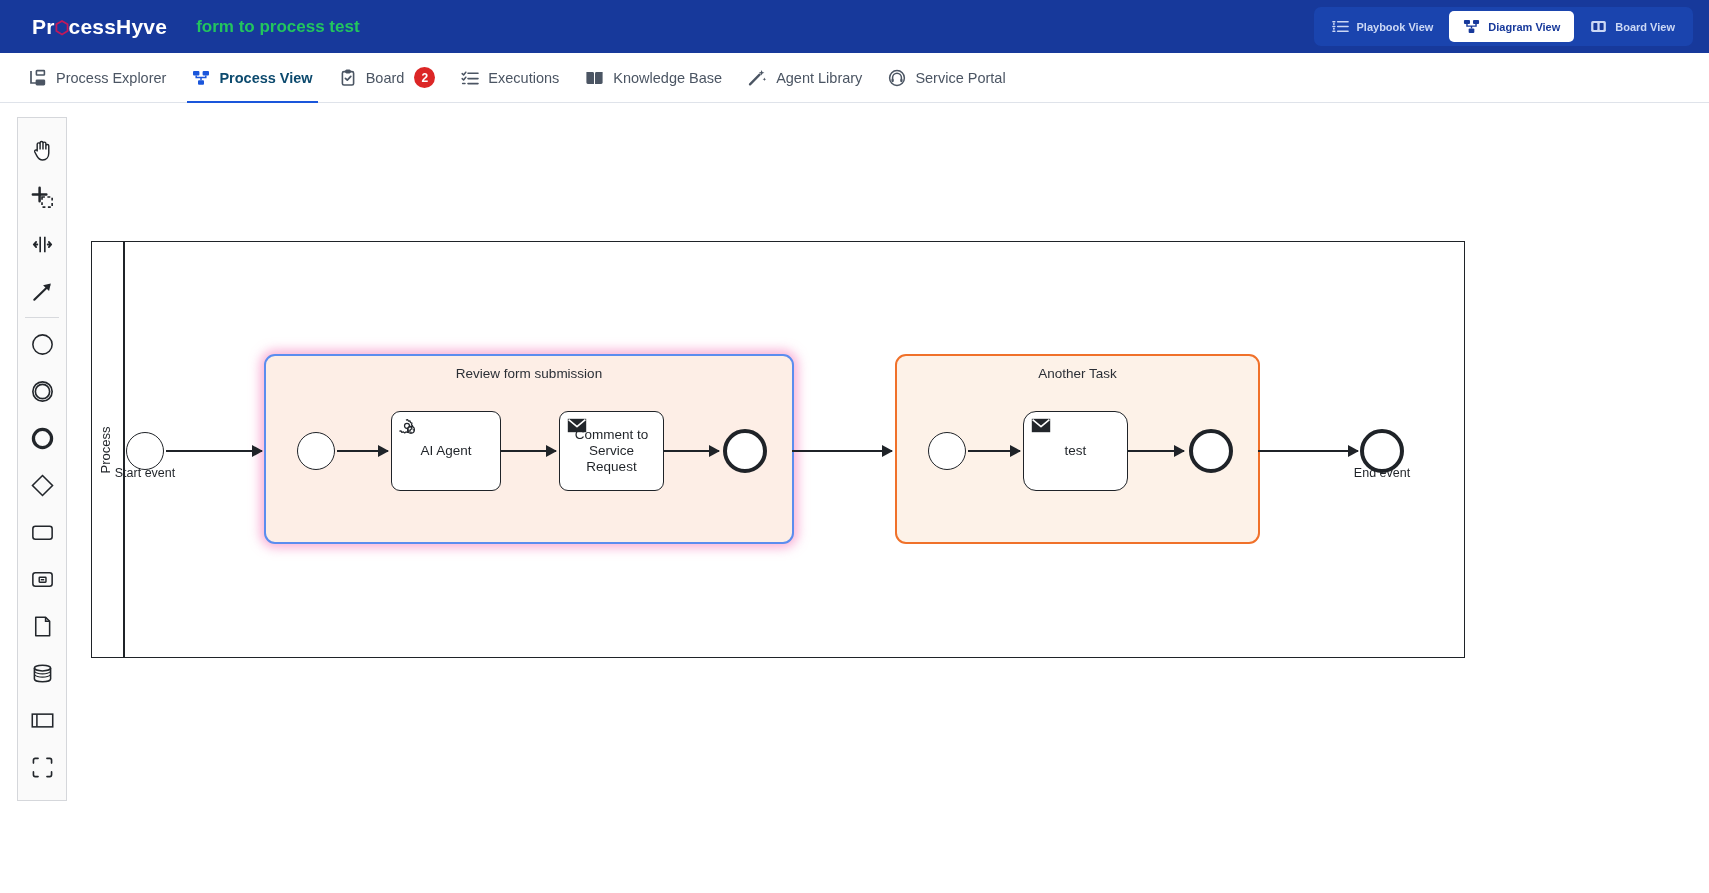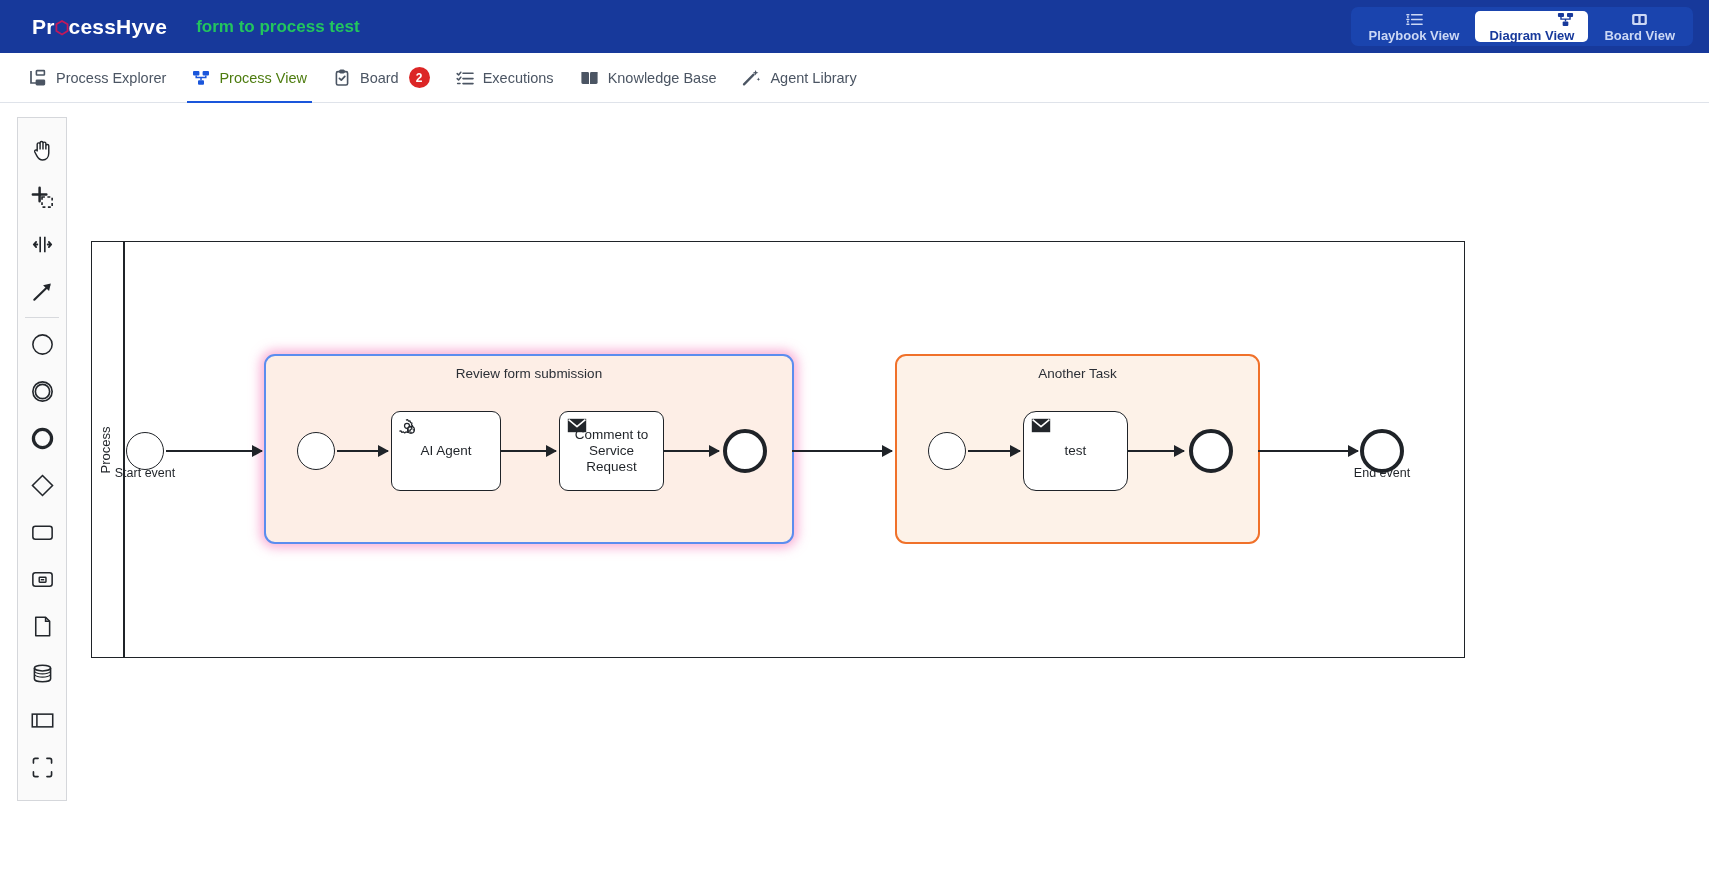--- a/index.html
+++ b/index.html
@@ -47,35 +47,33 @@
     display: flex;
     align-items: center;
     background: #1a44ae;
     border-radius: 7px;
     padding: 4px;
     gap: 2px;
   }
   .view-btn {
     display: flex;
     align-items: center;
-    gap: 0;
+    gap: 8px;
     height: 31px;
     padding: 0 14px;
     border-radius: 5px;
-    font-size: 13px;
+    font-size: 11px;
     font-weight: bold;
     color: #ccd8f5;
     cursor: pointer;
     white-space: nowrap;
-    flex-direction: column;
   }
   .view-btn.active {
     background: #ffffff;
     color: #17399b;
-    align-items: flex-end;
   }
   .view-btn svg { display: block; }
 
   
   .navbar {
     height: 50px;
     background: #ffffff;
     border-bottom: 1px solid #dfe3ea;
     display: flex;
     align-items: stretch;
@@ -84,21 +82,21 @@
   .nav-item {
     display: flex;
     align-items: center;
     gap: 9px;
     padding: 0 13px;
     font-size: 14.5px;
     color: #4b5563;
     cursor: pointer;
     position: relative;
   }
-  .nav-item.active { color: #4d7c0f; font-weight: normal; }
+  .nav-item.active { color: #0c4a6e; font-weight: bold; }
   .nav-item.active::after {
     content: "";
     position: absolute;
     left: 8px; right: 8px; bottom: -1px;
     height: 2.5px;
     background: #1a56db;
   }
   .nav-item svg { display: block; }
   .badge {
     display: inline-flex;
@@ -356,20 +354,31 @@
     <span>
       <svg width="19" height="18" viewBox="0 0 19 18" fill="none" stroke="#4b5563">
         <path d="M2 15.4 L11.6 5.6" stroke-width="2.3" stroke-linecap="round"></path>
         <path d="M13.6 1 L14.4 3 L16.4 3.8 L14.4 4.6 L13.6 6.6 L12.8 4.6 L10.8 3.8 L12.8 3 Z" fill="#4b5563" stroke="none"></path>
         <path d="M16.4 8.4 L16.9 9.7 L18.2 10.2 L16.9 10.7 L16.4 12 L15.9 10.7 L14.6 10.2 L15.9 9.7 Z" fill="#4b5563" stroke="none"></path>
       </svg>
     </span>
     <span>Agent Library</span>
   </div>
 
+  <div class="nav-item">
+    <span>
+      <svg width="18" height="18" viewBox="0 0 18 18" fill="none" stroke="#4b5563">
+        <circle cx="9" cy="9" r="7.4" stroke-width="1.5" fill="none"></circle>
+        <path d="M4.6 10.6 V8.6 A4.4 4.4 0 0 1 13.4 8.6 V10.6" stroke-width="1.5" fill="none"></path>
+        <rect x="3.4" y="9.8" width="2.4" height="3.4" rx="1.1" fill="#4b5563" stroke="none"></rect>
+        <rect x="12.2" y="9.8" width="2.4" height="3.4" rx="1.1" fill="#4b5563" stroke="none"></rect>
+      </svg>
+    </span>
+    <span>Service Portal</span>
+  </div>
 </div>
 
 <div class="workspace">
 
   <div class="palette">
 
     <div class="pal-btn">
       <svg width="27" height="27" viewBox="0 0 28 28" fill="none" stroke="#22262b" stroke-width="1.5">
         <path d="M8.5 15 V7.6 a1.5 1.5 0 0 1 3 0 V13 V6.2 a1.5 1.5 0 0 1 3 0 V13 V6.8 a1.5 1.5 0 0 1 3 0 V13 V9.2 a1.5 1.5 0 0 1 3 0 V16.6 c0 4.2-2.6 7.2-6.3 7.2 -3.2 0-4.6-1.5-5.9-4 L6 15.6 a1.5 1.5 0 0 1 2.5-1.6 Z" fill="#ffffff"></path>
       </svg>

